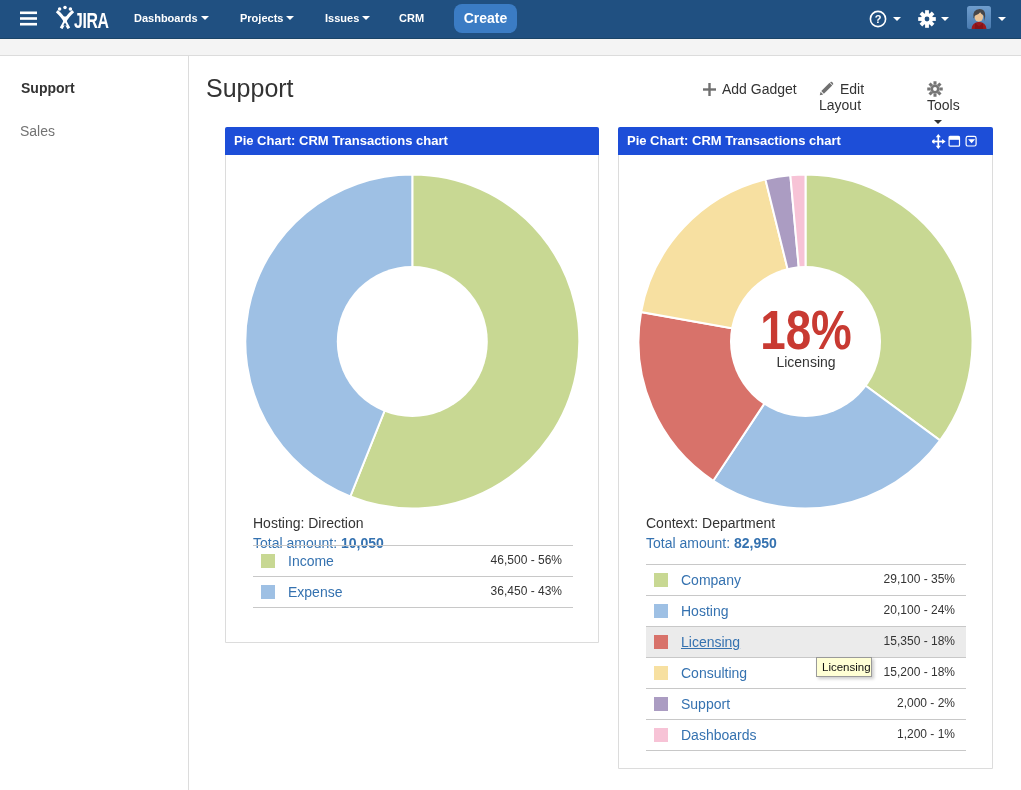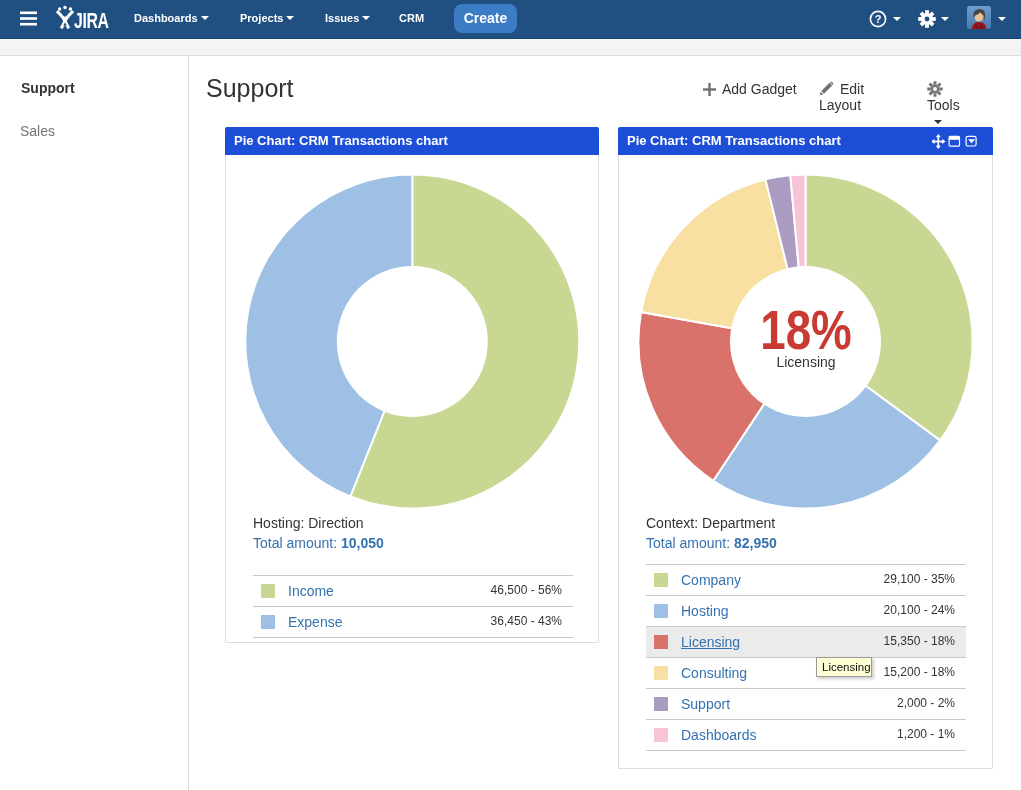--- a/index.html
+++ b/index.html
@@ -166,21 +166,21 @@
           <rect x="5.2" y="-1.8" width="4" height="3.6"></rect>
         </g>
       </g>
       <circle r="2.3" fill="#fff"></circle>
     </svg>Tools<span class="caret" style="border-top-color:#333;margin-left:7px"></span></div>
 
   <div class="gadget" id="gadget1">
     <div class="ghead">Pie Chart: CRM Transactions chart</div>
     <div class="ctx" style="top:387px">Hosting: Direction</div>
     <div class="tot" style="top:407px">Total amount: <b>10,050</b></div>
-    <div class="legend" style="top:447px">
+    <div class="legend" style="top:417px">
       <div class="lrow">
         <span class="sw" style="background:#c8d893"></span>
         <span class="lbl">Income</span>
           <span class="val">46,500 - 56%</span>
       </div>
       <div class="lrow">
         <span class="sw" style="background:#9ec0e4"></span>
         <span class="lbl">Expense</span>
           <span class="val">36,450 - 43%</span>
       </div>

